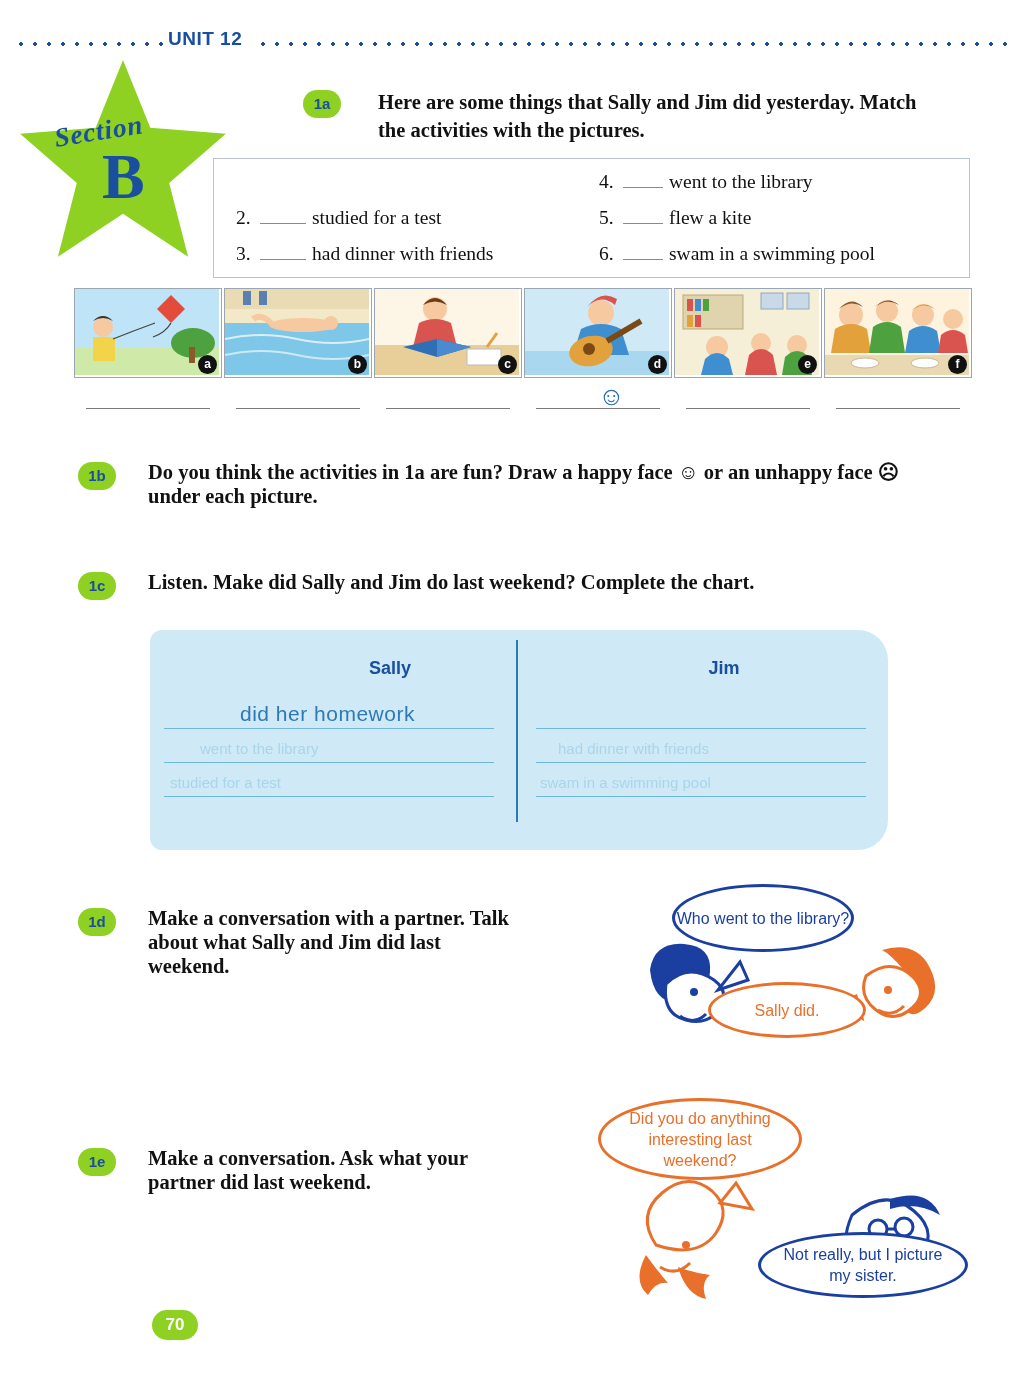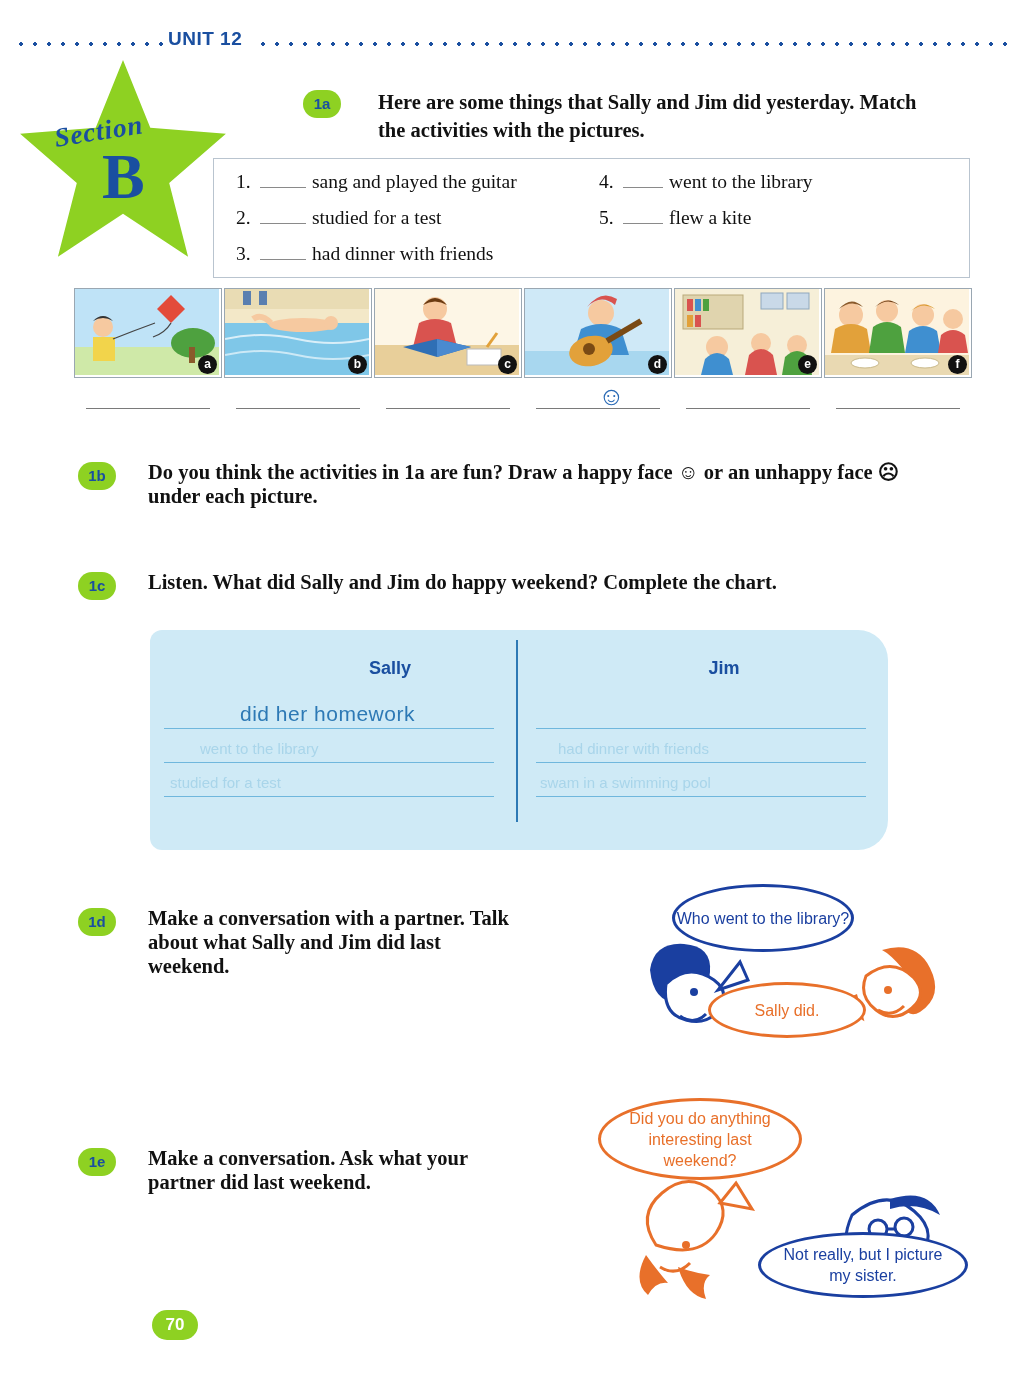--- a/index.html
+++ b/index.html
@@ -291,35 +291,35 @@
 <div class="star-wrap">
   <div class="star"></div>
   <div class="star-section-text">Section</div>
   <div class="star-b">B</div>
 </div>
 
 <div class="tag" style="left:303px; top:90px;">1a</div>
 <div class="q1a-text">Here are some things that Sally and Jim did yesterday. Match the activities with the pictures.</div>
 
 <div class="list-box">
-  <div class="list-row" style="left:22px; top:12px;">
-    <span class="num">1.</span><span class="blank-line"></span><span>sang and played the guitar</span>
-  </div>
   <div class="list-row" style="left:22px; top:48px;">
     <span class="num">2.</span><span class="blank-line"></span><span>studied for a test</span>
   </div>
   <div class="list-row" style="left:22px; top:84px;">
     <span class="num">3.</span><span class="blank-line"></span><span>had dinner with friends</span>
   </div>
 
   <div class="list-row" style="left:385px; top:12px;">
     <span class="num">4.</span><span class="blank-line short"></span><span>went to the library</span>
   </div>
   <div class="list-row" style="left:385px; top:48px;">
     <span class="num">5.</span><span class="blank-line short"></span><span>flew a kite</span>
+  </div>
+  <div class="list-row" style="left:385px; top:84px;">
+    <span class="num">6.</span><span class="blank-line short"></span><span>swam in a swimming pool</span>
   </div>
 </div>
 
 <div class="pics">
 
   <div class="pic" style="left:0px;">
     <svg width="144" height="86" viewBox="0 0 144 86">
       <rect width="144" height="86" fill="#bfe3f7"></rect>
       <rect y="58" width="144" height="28" fill="#cfe9a8"></rect>
       <path d="M96 6 L110 20 L96 34 L82 20 Z" fill="#e34b3a"></path>
@@ -429,21 +429,21 @@
   <div class="ans-line" style="left:462px;"></div>
   <div class="ans-line" style="left:612px;"></div>
   <div class="ans-line" style="left:762px;"></div>
 </div>
 <div class="smiley-drawn">☺</div>
 
 <div class="tag" style="left:78px; top:462px;">1b</div>
 <div class="q-text" style="left:148px; top:460px; width:800px;">Do you think the activities in 1a are fun? Draw a happy face ☺ or an unhappy face ☹ under each picture.</div>
 
 <div class="tag" style="left:78px; top:572px;">1c</div>
-<div class="q-text" style="left:148px; top:570px; width:800px;">Listen. What did Sally and Jim do happy weekend? Complete the chart.</div>
+<div class="q-text" style="left:148px; top:570px; width:800px;">Listen. Make did Sally and Jim do last weekend? Complete the chart.</div>
 
 <div class="chart">
   <div class="chart-head" style="left:150px;">Sally</div>
   <div class="chart-head" style="left:484px;">Jim</div>
   <div class="chart-divider"></div>
 
   <div class="chart-line" style="left:14px;  top:98px;"></div>
   <div class="chart-line" style="left:14px;  top:132px;"></div>
   <div class="chart-line" style="left:14px;  top:166px;"></div>
   <div class="chart-line" style="left:386px; top:98px;"></div>

